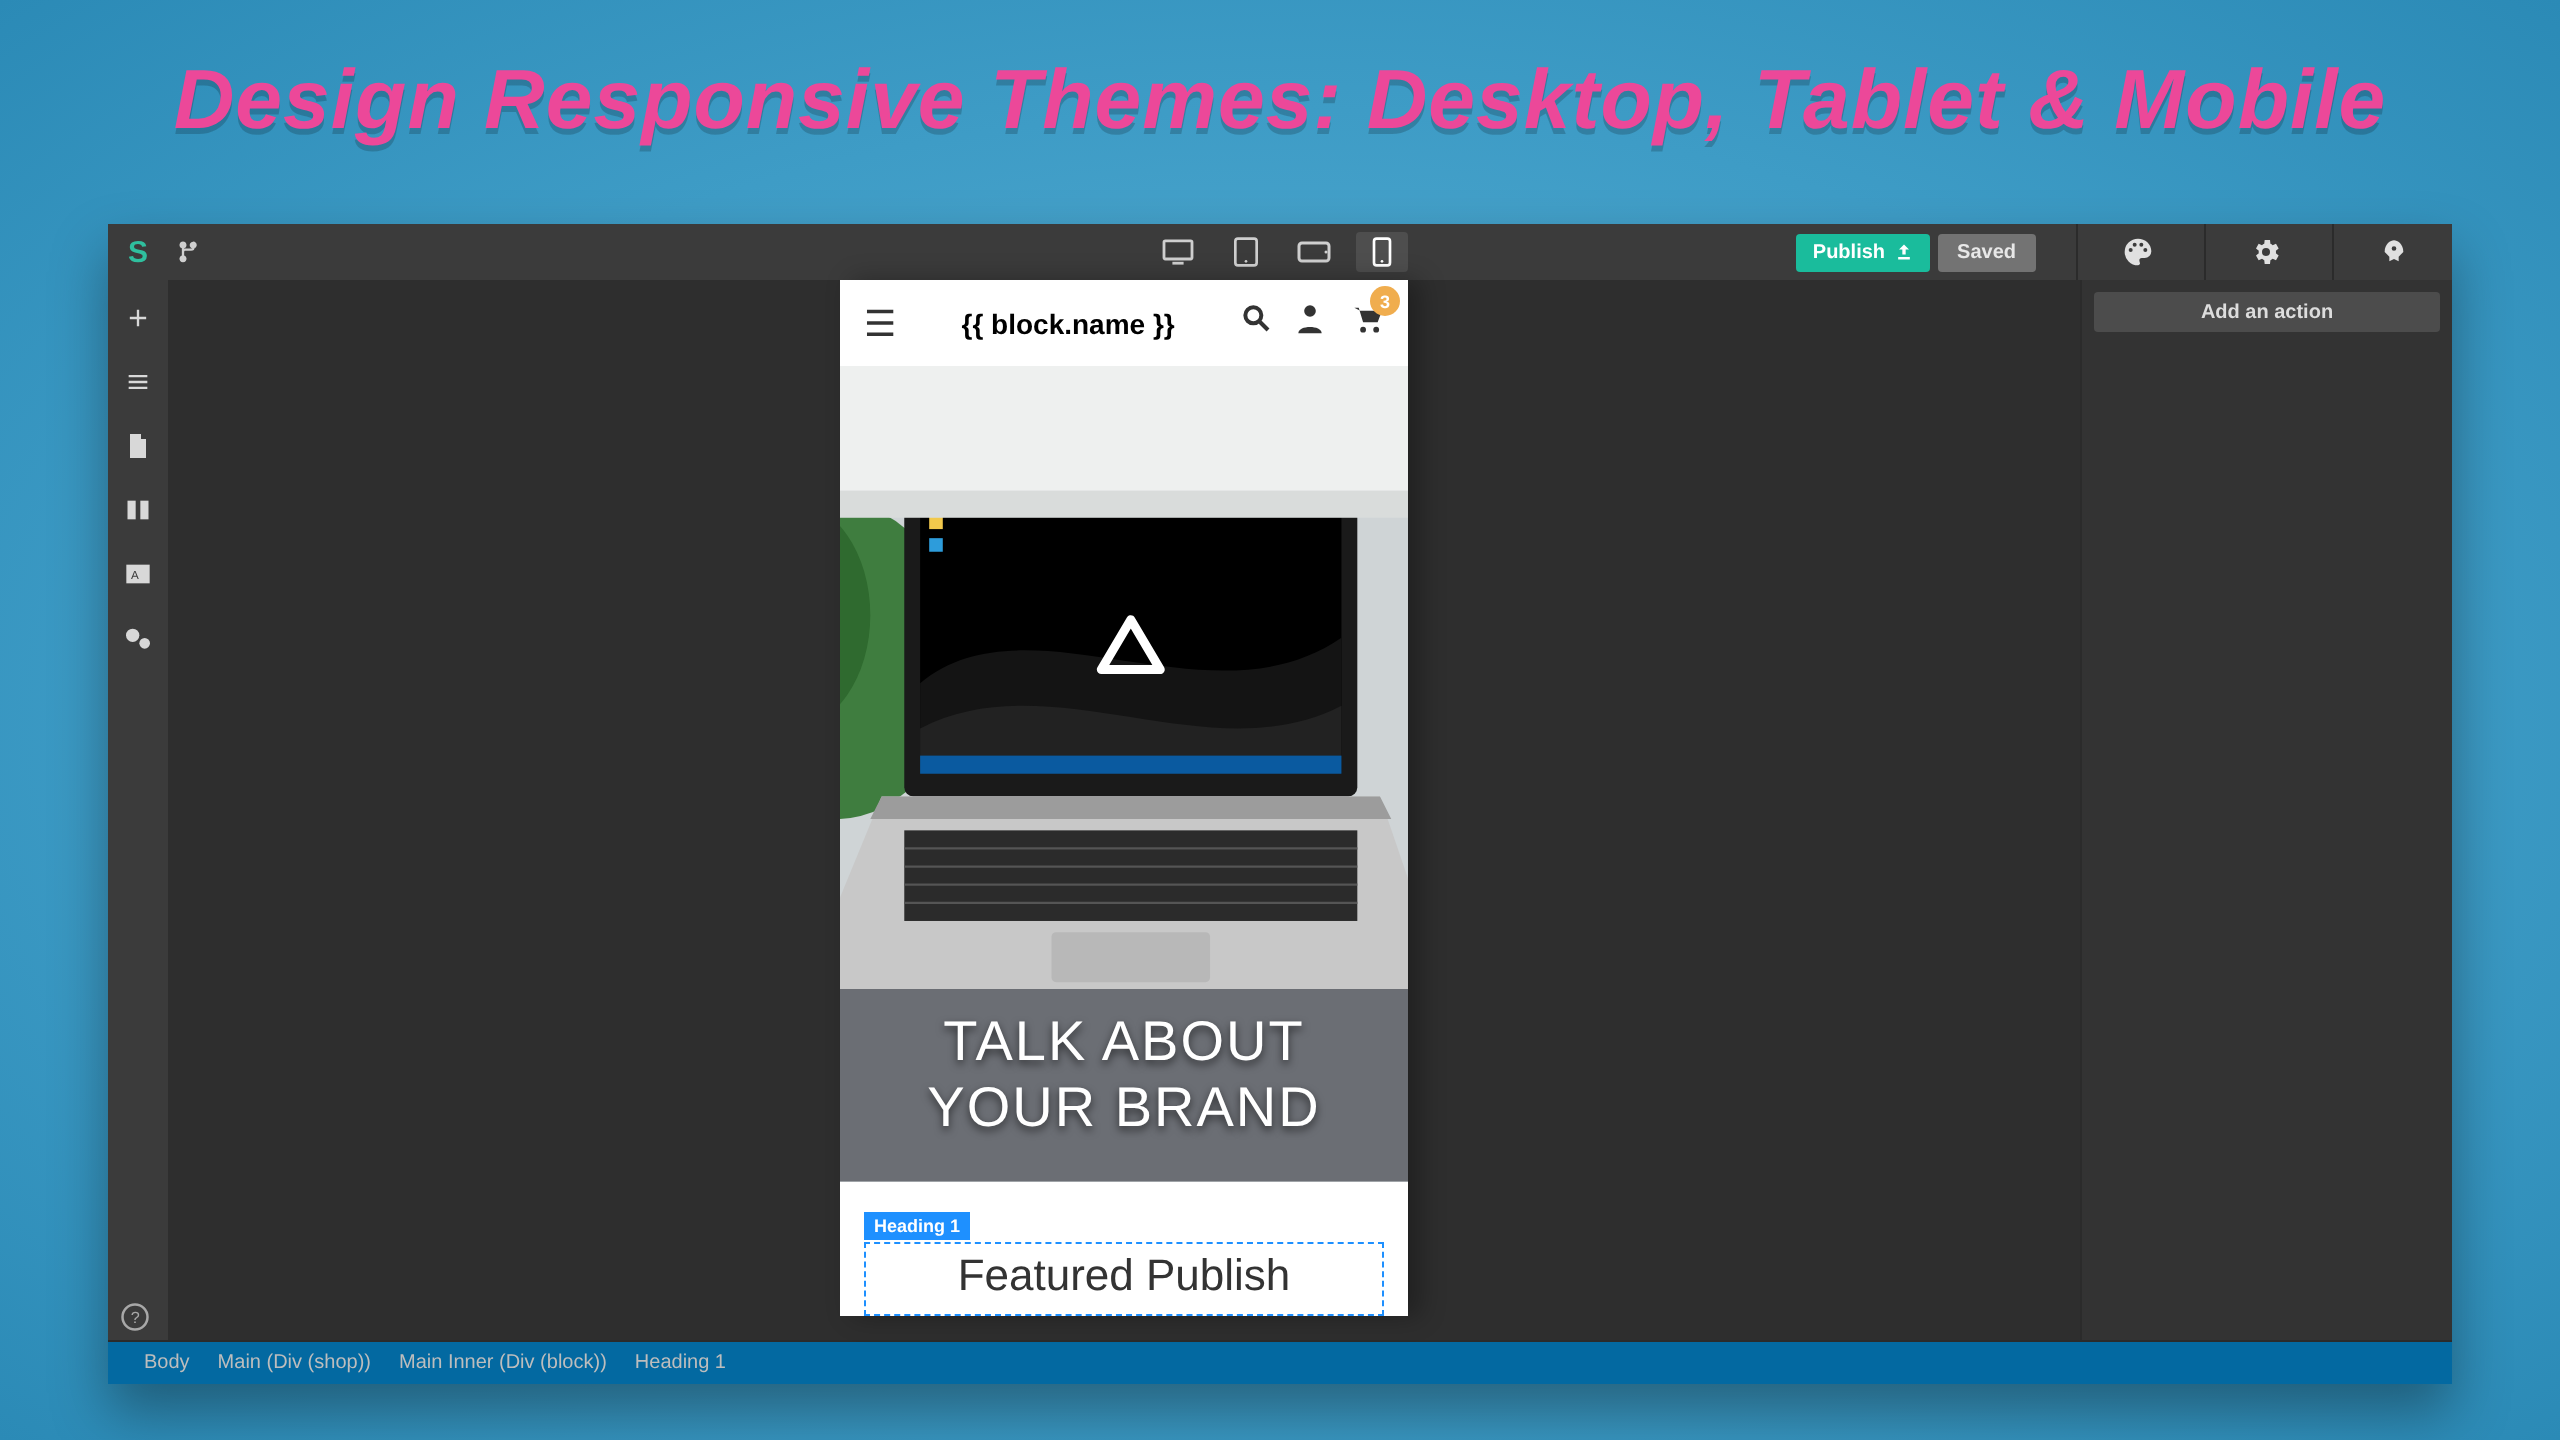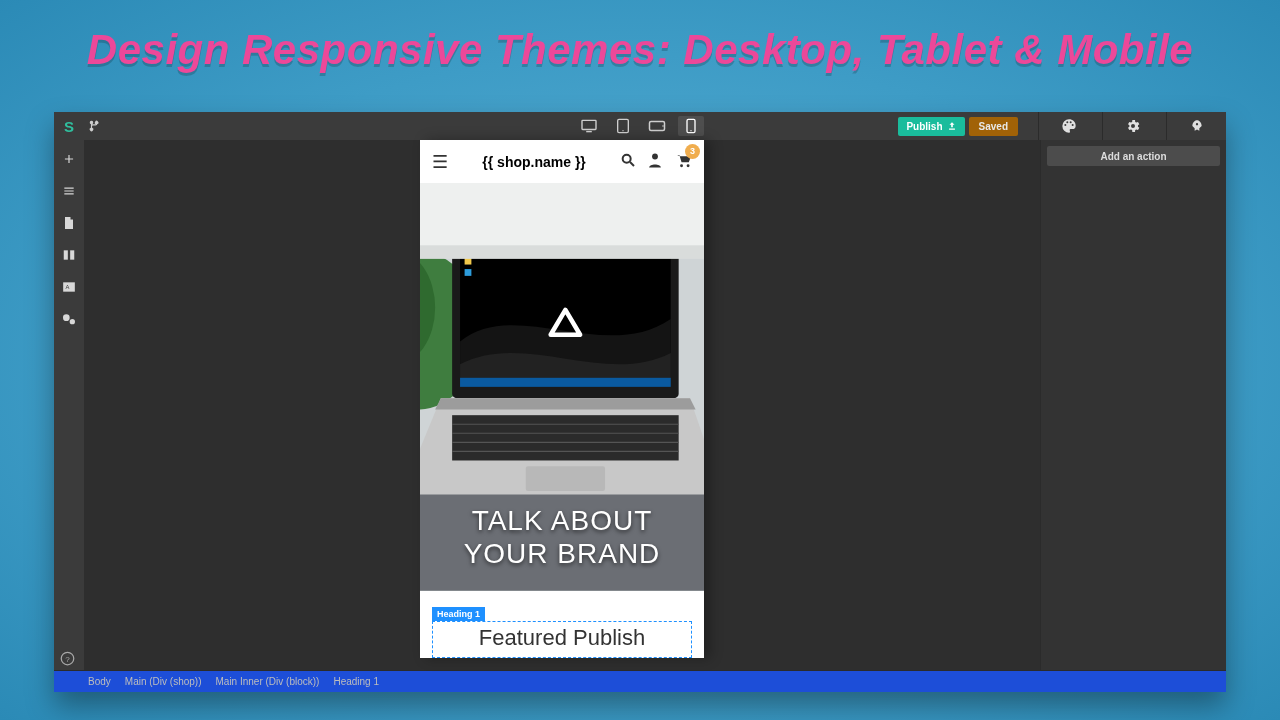--- a/index.html
+++ b/index.html
@@ -57,21 +57,21 @@
   .topright {
     position:absolute; right:0; top:0; height:28px;
     display:flex; align-items:center; gap:4px;
   }
   .publish-btn {
     background:#1abc9c; color:#fff; font-size:10px;
     padding:4px 8px; border-radius:2px; display:flex; gap:4px; align-items:center;
     font-weight:600;
   }
   .saved-btn {
-    background:#a16207; color:#e8e8e8; font-size:10px;
+    background:#737373; color:#e8e8e8; font-size:10px;
     padding:4px 10px; border-radius:2px; font-weight:600;
   }
   .top-icon {
     width:60px; height:28px; display:flex; align-items:center; justify-content:center;
     color:#e0e0e0;
   }
   .top-icon.sep { border-left:1px solid #2b2b2b; }
 
   
   .body-area { flex:1; display:flex; position:relative; }
@@ -159,23 +159,23 @@
   .featured {
     border:1px dashed #1e90ff;
     text-align:center;
     font-size:22px; color:#333;
     padding:3px 0 6px 0;
     font-weight:400;
   }
 
   
   .breadcrumb {
-    height:22px; background:#1d4ed8; border-top:1px solid #2b2b2b;
+    height:22px; background:#0369a1; border-top:1px solid #2b2b2b;
     display:flex; align-items:center; gap:14px;
-    padding-left:34px;
+    padding-left:18px;
     color:#bdbdbd; font-size:10px;
   }
   .breadcrumb .bc{white-space:nowrap;}
 </style>
 </head>
 <body>
 
 <div class="headline">Design Responsive Themes: Desktop, Tablet &amp; Mobile</div>
 
 <div class="app">
@@ -284,21 +284,21 @@
             <circle cx="12" cy="12" r="10" fill="none" stroke="currentColor" stroke-width="2"></circle>
             <text x="8.5" y="17" font-size="13" fill="currentColor">?</text>
           </svg>
       </div>
     </div>
 
     <div class="canvas">
       <div class="mobile">
         <div class="mobile-bar">
           <span class="ham">☰</span>
-          <span class="shop-name">{{ shop.name }}</span>
+          <span class="shop-name">{{ block.name }}</span>
           <span class="mobile-icons">
             <span><svg width="16" height="16" viewBox="0 0 24 24">
                   <circle cx="10" cy="10" r="6" fill="none" stroke="currentColor" stroke-width="3"></circle>
                   <line x1="15" y1="15" x2="21" y2="21" stroke="currentColor" stroke-width="3"></line>
                 </svg></span>
             <span><svg width="14" height="16" viewBox="0 0 24 26">
                   <circle cx="12" cy="7" r="5" fill="currentColor"></circle>
                   <path d="M2 26c0-7 20-7 20 0" fill="currentColor"></path>
                 </svg></span>
             <span class="cart-wrap">

